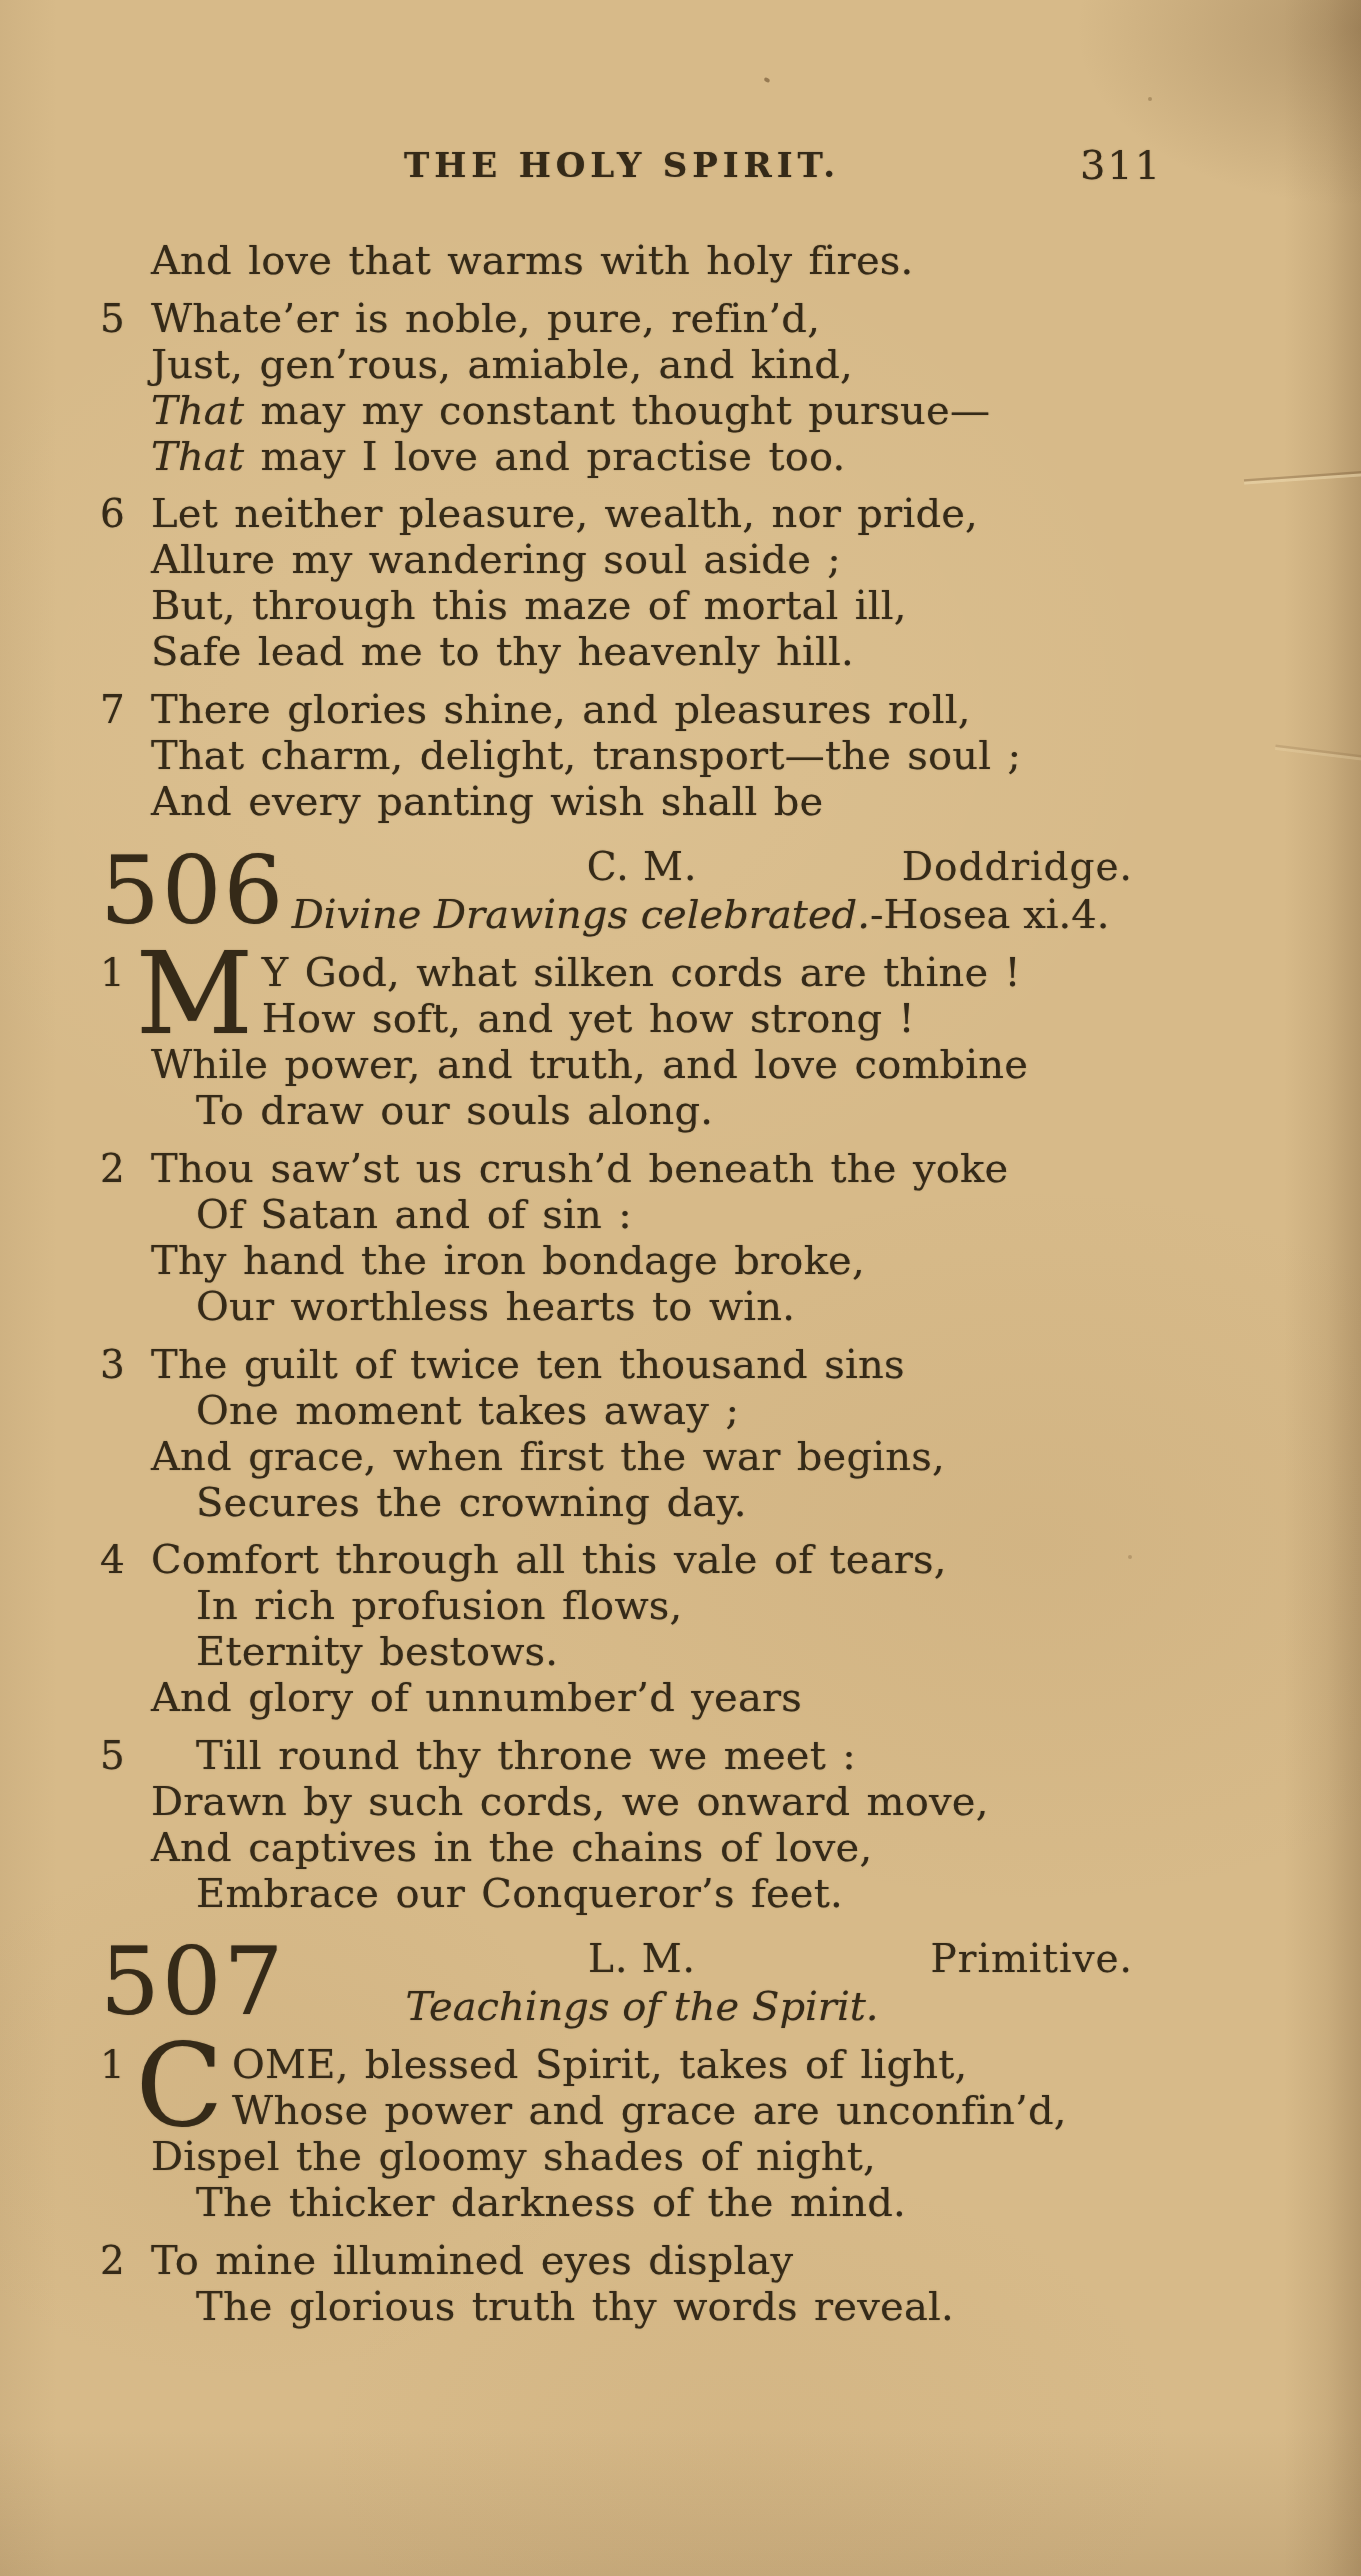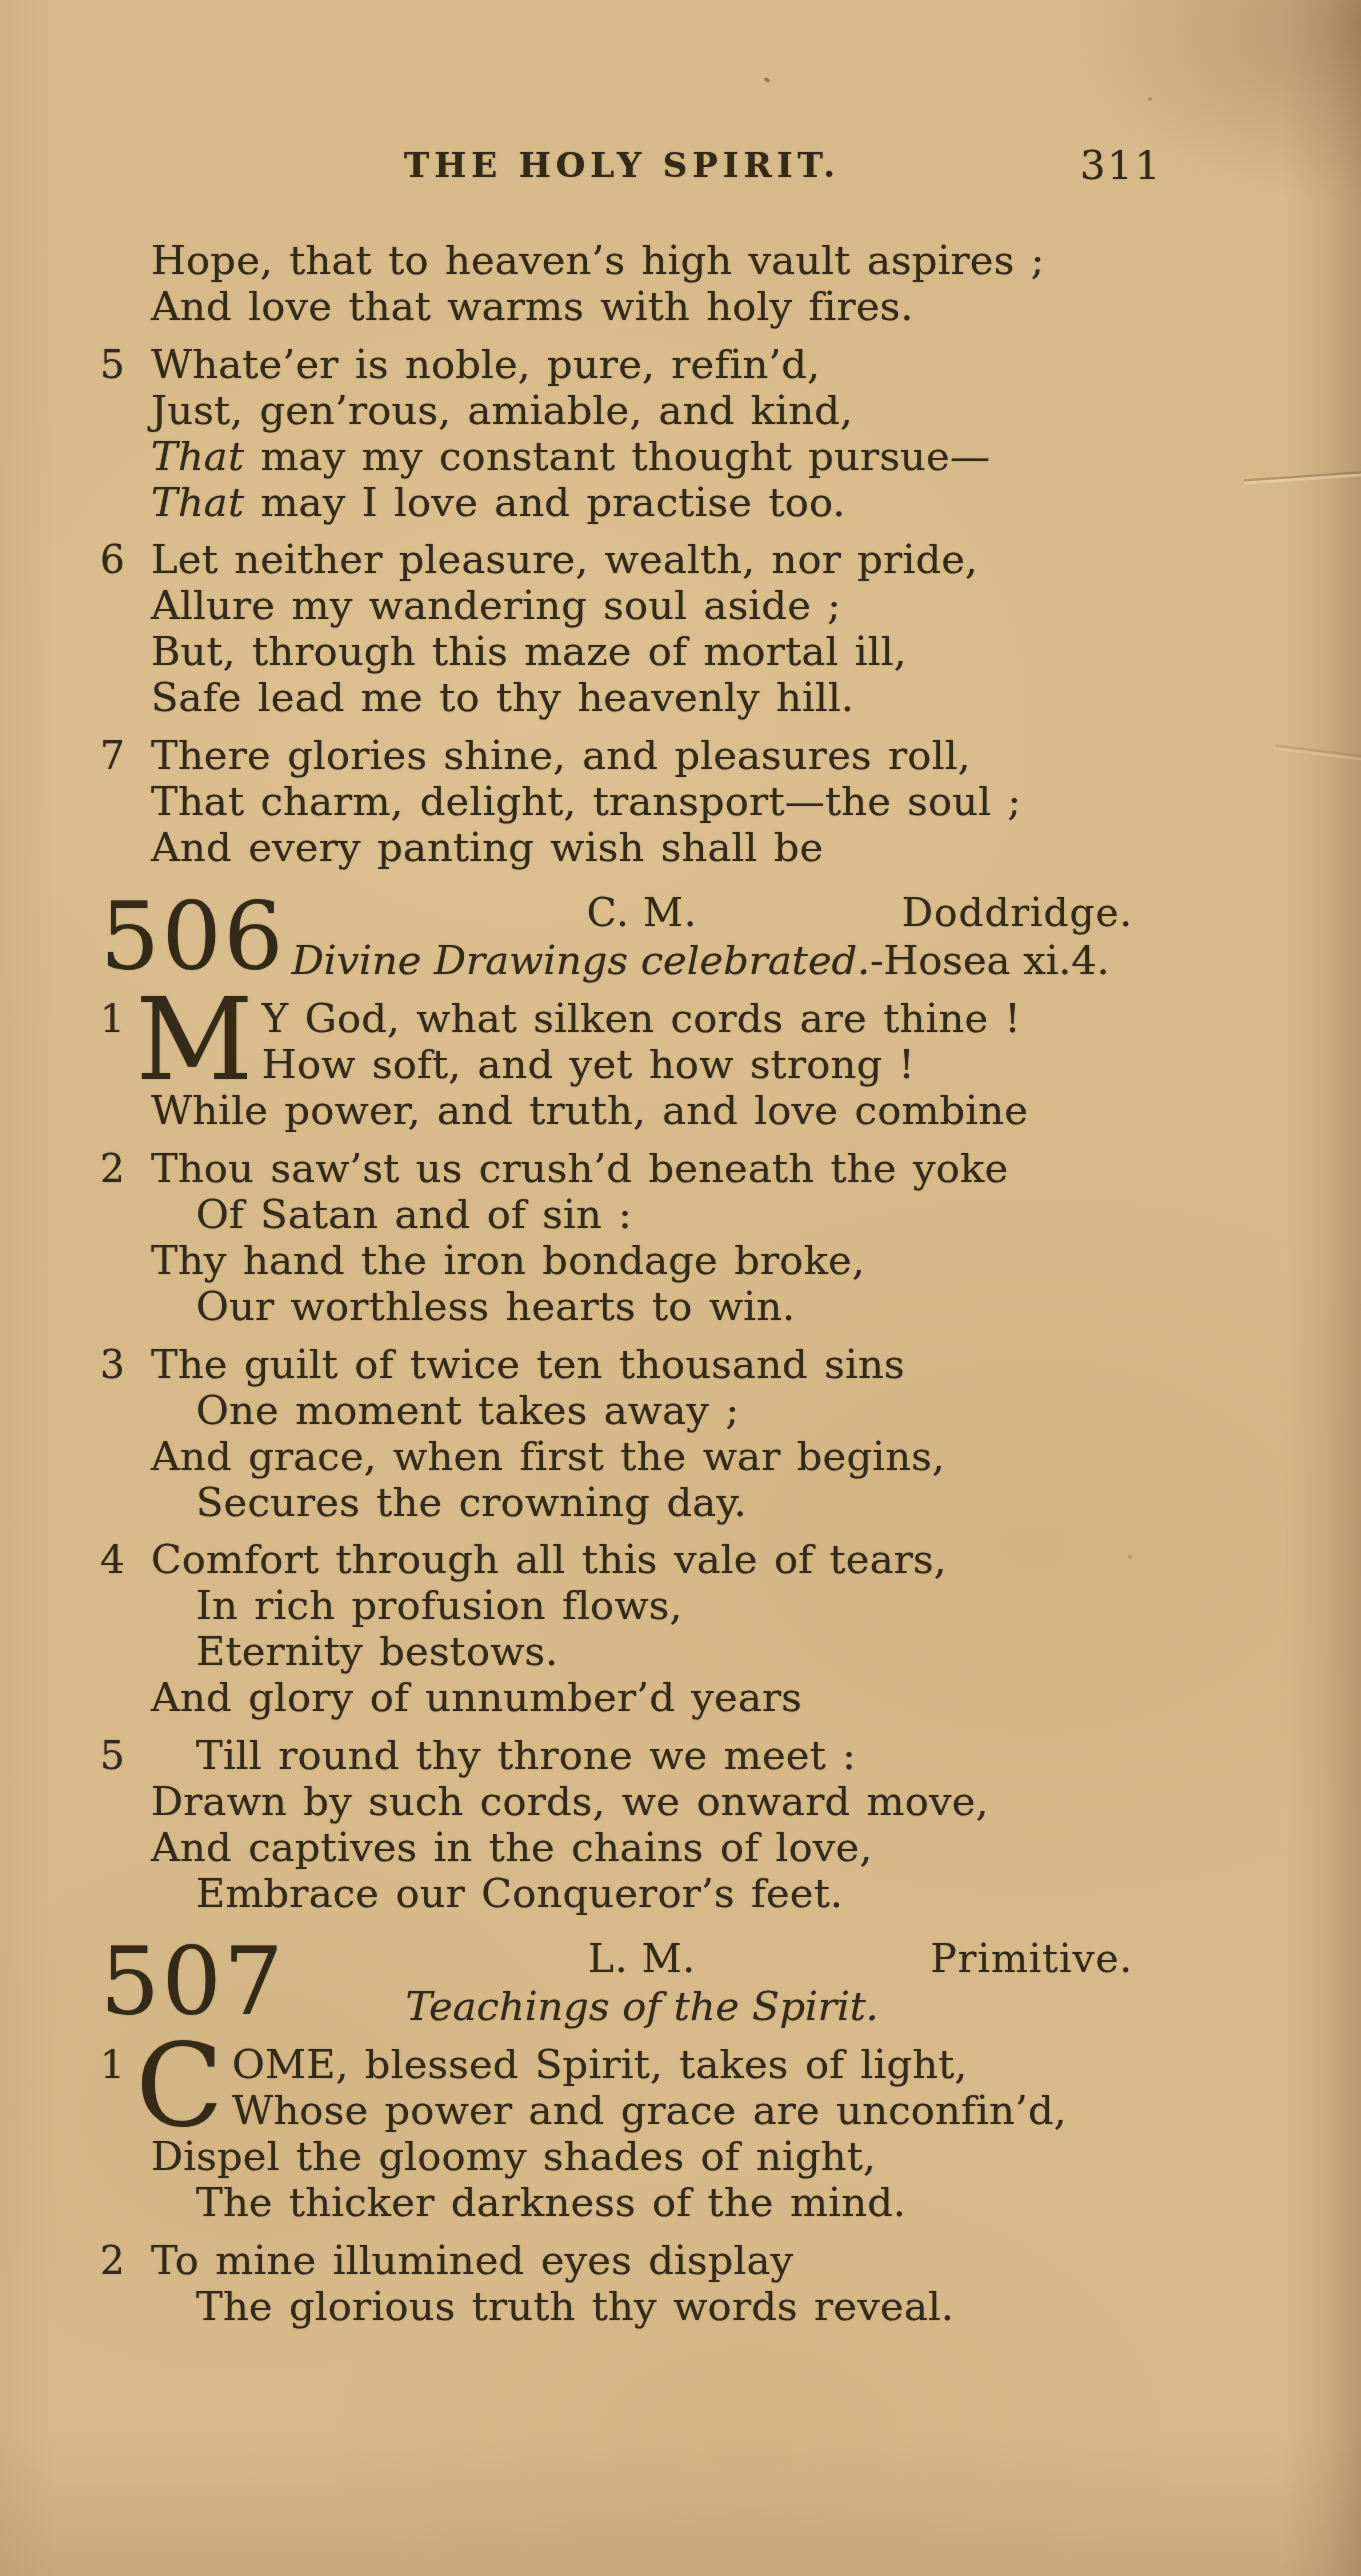--- a/index.html
+++ b/index.html
@@ -88,21 +88,20 @@
 <div class="page">
 
   <div class="running-header">
     <span class="header-title ink">THE HOLY SPIRIT.</span>
     <span class="page-number ink">311</span>
   </div>
 
   <div id="content" class="ink">
       <section class="hymn-section">
         <div class="verse">
-          <div class="line ind-1">Hope, that to heaven’s high vault aspires ;</div>
           <div class="line ind-1">And love that warms with holy fires.</div>
         </div>
         <div class="verse">
           <span class="verse-num">5</span>
           <div class="line ind-1">Whate’er is noble, pure, refin’d,</div>
           <div class="line ind-1">Just, gen’rous, amiable, and kind,</div>
           <div class="line ind-1"><em>That</em><span> may my constant thought pursue—</span></div>
           <div class="line ind-1"><em>That</em><span> may I love and practise too.</span></div>
         </div>
         <div class="verse">
@@ -124,20 +123,21 @@
           <div class="hymn-number">506</div>
           <div class="heading-row1"><span class="hymn-meter">C. M.</span><span class="hymn-author">Doddridge.</span></div>
           <div class="heading-row2 subtitle-offset"><em class="hymn-subtitle">Divine Drawings celebrated.</em><span class="hymn-reference">-Hosea xi.4.</span></div>
         </div>
         <div class="verse">
           <span class="verse-num">1</span>
           <span class="dropcap">M</span>
           <div class="line ind-0">Y God, what silken cords are thine !</div>
           <div class="line ind-0">How soft, and yet how strong !</div>
           <div class="line ind-1">While power, and truth, and love combine</div>
+          <div class="line ind-2">To draw our souls along.</div>
         </div>
         <div class="verse">
           <span class="verse-num">2</span>
           <div class="line ind-1">Thou saw’st us crush’d beneath the yoke</div>
           <div class="line ind-2">Of Satan and of sin :</div>
           <div class="line ind-1">Thy hand the iron bondage broke,</div>
           <div class="line ind-2">Our worthless hearts to win.</div>
         </div>
         <div class="verse">
           <span class="verse-num">3</span>

